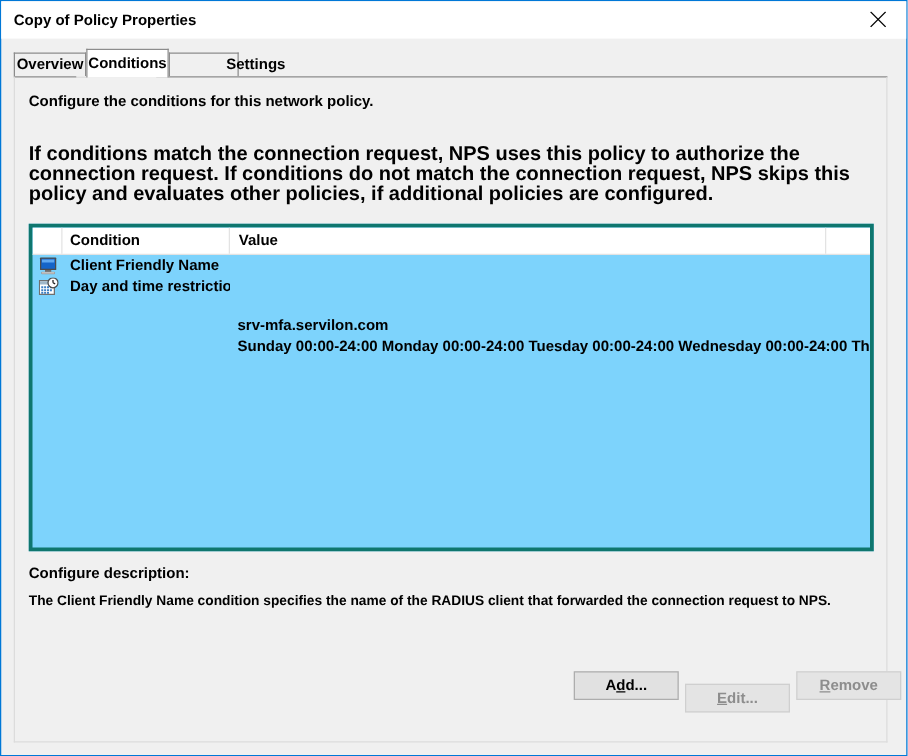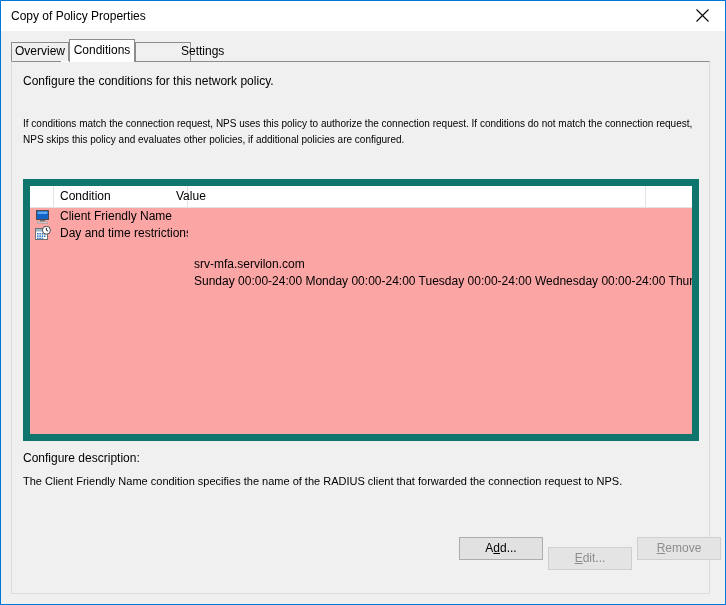--- a/index.html
+++ b/index.html
@@ -18,20 +18,21 @@
 
   
   .window {
     position: absolute;
     left: 0; top: 0;
     width: 726px;
     height: 605px;
     box-sizing: border-box;
     border: 1px solid #0078d7;
     background: #f0f0f0;
+    font-weight: bold;
   }
 
   
   .titlebar {
     position: absolute;
     left: 0; top: 0;
     right: 0;
     height: 30px;
     background: #ffffff;
     box-sizing: border-box;
@@ -130,34 +131,34 @@
     left: 11px;
     top: 12px;
     font-size: 12px;
     white-space: nowrap;
   }
   .para {
     position: absolute;
     left: 11px;
     top: 54px;
     width: 672px;
-    font-size: 10px;
+    font-size: 16px;
     line-height: 16px;
   }
 
   
   .listview {
     position: absolute;
     left: 11px;
     top: 117px;
     width: 676px;
     height: 262px;
     box-sizing: border-box;
-    border: 7px solid #0f766e;
-    background: #fca5a5;
+    border: 3px solid #0f766e;
+    background: #7dd3fc;
     overflow: hidden;
   }
   .lv-header {
     position: relative;
     height: 21px;
     background: #ffffff;
     border-bottom: 1px solid #e3e3e3;
   }
   .lv-hcell {
     position: absolute;
@@ -167,21 +168,21 @@
     font-size: 12px;
     color: #000;
     box-sizing: border-box;
     border-right: 1px solid #e3e3e3;
     padding-left: 6px;
     white-space: nowrap;
     cursor: default;
   }
   #lvh-icon  { left: 0px;   width: 24px; padding-left: 0; }
   #lvh-cond  { left: 24px;  width: 134px; }
-  #lvh-value { left: 140px; width: 476px; }
+  #lvh-value { left: 159px; width: 476px; }
   #lvh-blank { left: 634px; width: 40px; border-right: none; }
 
   .lv-row {
     position: relative;
     height: 17px;
     cursor: default;
   }
   .lv-icon {
     position: absolute;
     left: 5px;

